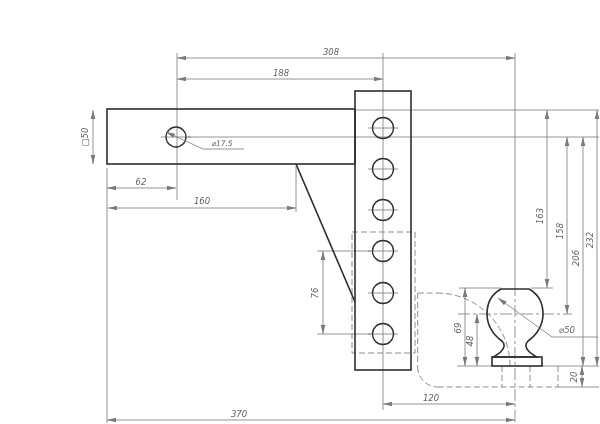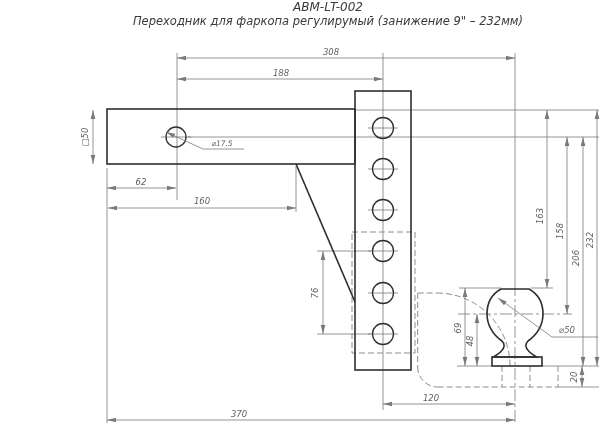--- a/index.html
+++ b/index.html
@@ -16,24 +16,20 @@
   .h{stroke:var(--hidden,#8c8c8c);stroke-width:1;fill:none;stroke-dasharray:6 3;}
   .c{stroke:var(--dimline,#8a8a8a);stroke-width:0.8;fill:none;stroke-dasharray:12 3 3 3;}
   text.dt{fill:var(--dimtext,#5f5f5f);font:italic 8.5px "DejaVu Sans",sans-serif;text-anchor:middle;}
   text.sm{font-size:7.5px;}
 </style>
 </head>
 <body>
 
 <div class="page">
 
-  <div class="hdr">
-    <div class="t1">ABM-LT-002</div>
-    <div class="t2">Переходник для фаркопа регулирумый (занижение 9" – 232мм)</div>
-  </div>
 
   <svg width="600" height="424" viewBox="0 0 600 424">
     <defs>
       <marker id="ar" viewBox="0 0 10 6" refX="9.5" refY="3" markerWidth="10" markerHeight="6" markerUnits="userSpaceOnUse" orient="auto-start-reverse">
         <path d="M9.5,3 L0.5,0.7 L0.5,5.3 Z" fill="#7a7a7a"></path>
       </marker>
     </defs>
 
     <g>
       <line class="t" x1="177" y1="53" x2="177" y2="200"></line>

